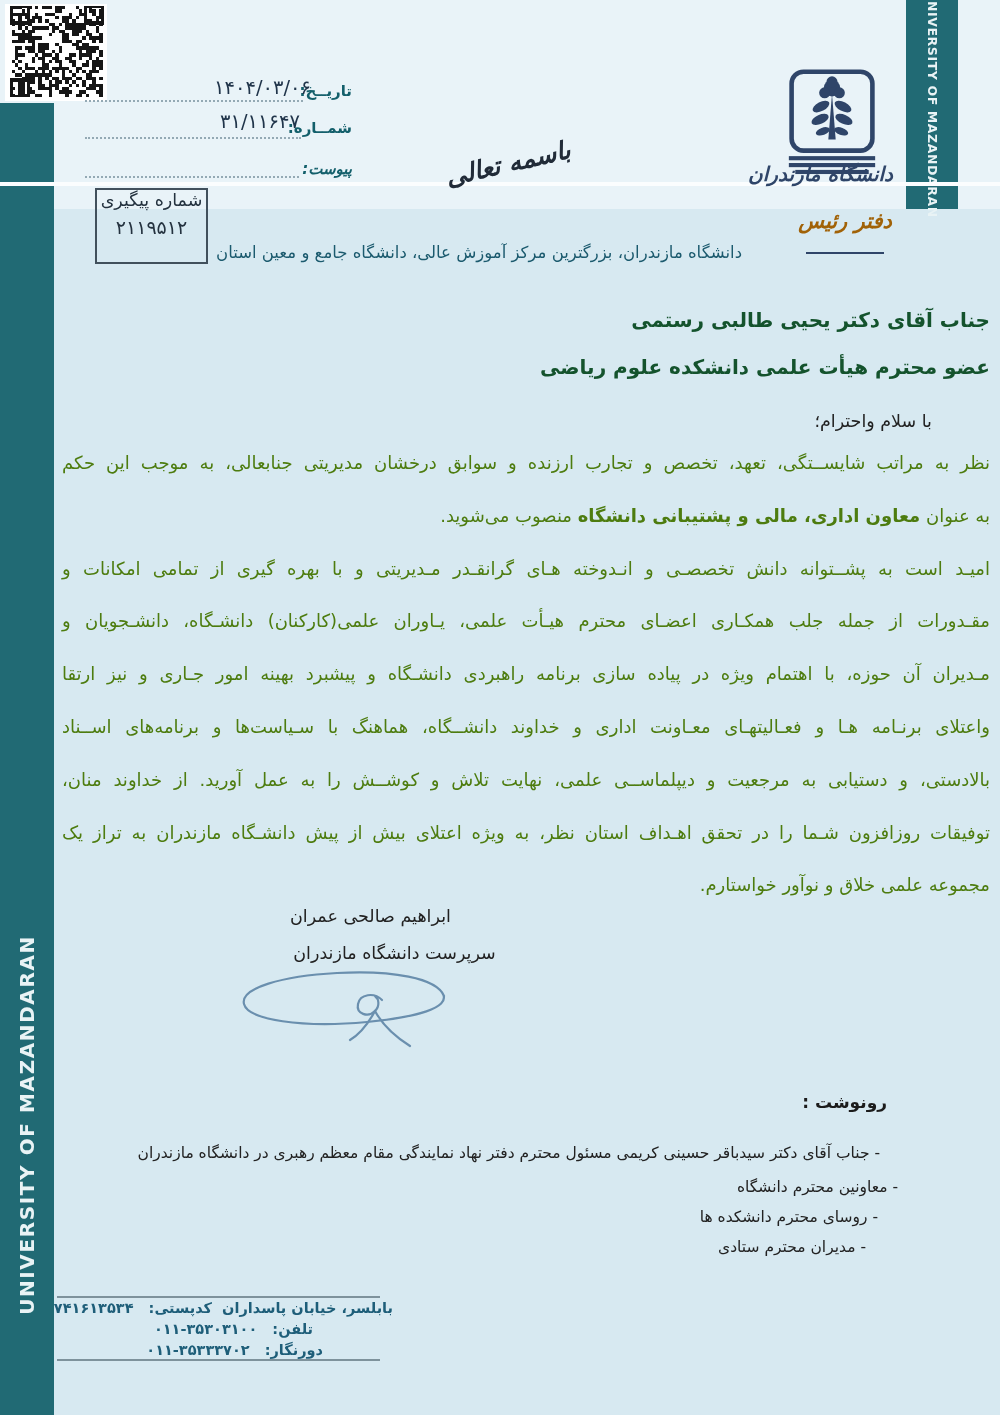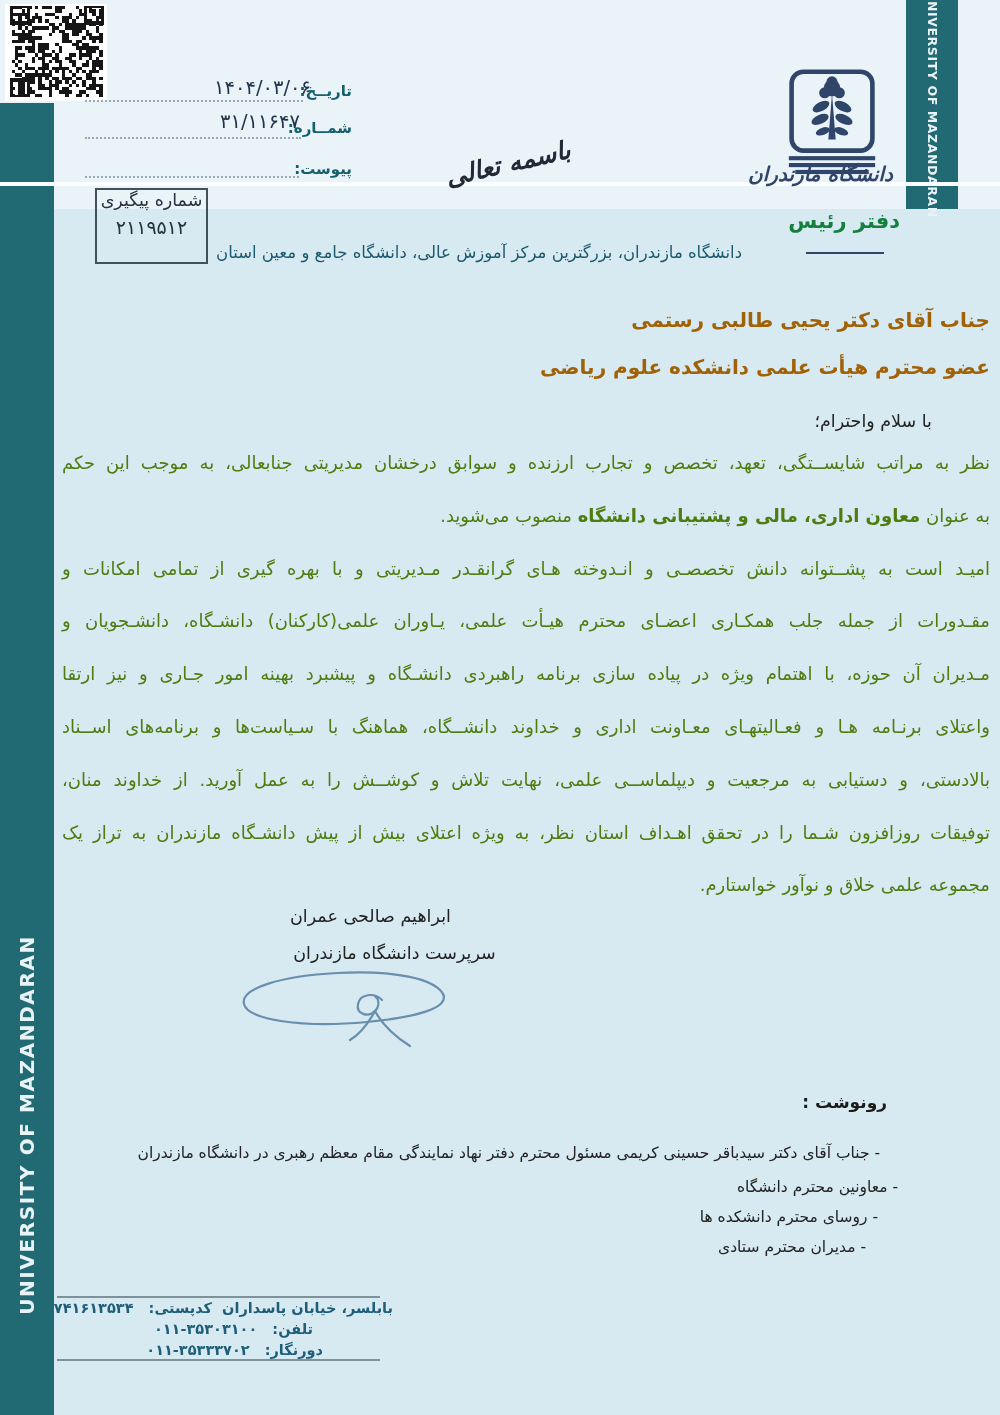--- a/index.html
+++ b/index.html
@@ -27,24 +27,24 @@
     text-align:center;color:#24323f;z-index:8;box-sizing:border-box;
   }
   .track-box .t1{font-size:17.5px;}
   .track-box .t2{font-size:19px;letter-spacing:2px;margin-top:6px;direction:ltr;}
   .besmele{
     left:438px;top:149px;width:140px;text-align:center;z-index:8;
     transform:rotate(-13deg);font-size:25px;font-weight:bold;font-style:italic;color:#212b38;
   }
   .logo-wrap{left:786px;top:68px;z-index:7;}
   .logo-name{left:773px;top:162px;width:120px;text-align:center;font-size:20px;font-weight:bold;font-style:italic;color:#2f4569;z-index:8;white-space:nowrap;}
-  .logo-office{left:790px;top:209px;width:110px;text-align:center;font-size:21px;font-weight:bold;color:#15803d;z-index:8;white-space:nowrap;}
+  .logo-office{left:790px;top:209px;width:110px;text-align:center;font-size:21px;font-weight:bold;font-style:italic;color:#a16207;z-index:8;white-space:nowrap;}
   .logo-underline{left:806px;top:252px;width:78px;height:2px;background:#2f4569;z-index:8;}
   .subtitle{right:258px;top:243px;font-size:16.5px;color:#1b5a6e;white-space:nowrap;z-index:3;}
-  .recipient{right:10px;top:297px;font-size:20px;font-weight:bold;color:#a16207;line-height:47px;text-align:right;z-index:3;}
+  .recipient{right:10px;top:297px;font-size:20px;font-weight:bold;color:#14532d;line-height:47px;text-align:right;z-index:3;}
   .greeting{right:68px;top:411px;font-size:17.5px;color:#222;z-index:3;}
   .body-block{right:10px;left:62px;top:437px;font-size:18px;color:#4d7c0f;z-index:3;}
   .body-block .ln{height:52.8px;line-height:52.8px;text-align:justify;text-align-last:justify;white-space:normal;}
   .body-block .ln.end{text-align-last:right;}
   .sig-name{left:290px;top:906px;width:210px;text-align:left;font-size:17.5px;color:#222;z-index:3;}
   .sig-title{left:272px;top:943px;width:245px;text-align:center;font-size:17.5px;color:#222;z-index:3;}
   .sig-draw{left:232px;top:966px;z-index:3;}
   .cc-title{right:113px;top:1092px;font-size:17px;font-weight:bold;color:#1c1c1c;z-index:3;}
   .cc-item{font-size:15.5px;color:#222;white-space:nowrap;z-index:3;}
   .f-rule{left:57px;width:323px;height:2px;background:#7e929c;z-index:3;}
@@ -428,21 +428,21 @@
       </svg></div>
 
   <div class="abs fld-label" style="right:648px;top:82px;">تاریــخ:</div>
   <div class="abs fld-value" style="left:205px;top:76px;width:115px;">۱۴۰۴/۰۳/۰۶</div>
   <div class="abs dots" style="left:85px;top:99px;width:218px;"></div>
 
   <div class="abs fld-label" style="right:648px;top:119px;">شمــاره:</div>
   <div class="abs fld-value" style="left:205px;top:110px;width:110px;">۳۱/۱۱۶۴۷</div>
   <div class="abs dots" style="left:85px;top:136px;width:216px;"></div>
 
-  <div class="abs fld-label" style="right:648px;top:160px;">پیوست:</div>
+  <div class="abs fld-label" style="right:648px;top:160px;font-style:italic;">پیوست:</div>
   <div class="abs dots" style="left:85px;top:175px;width:214px;"></div>
 
   <div class="abs track-box">
     <div class="t1">شماره پیگیری</div>
     <div class="t2">۲۱۱۹۵۱۲</div>
   </div>
 
   <div class="abs besmele">باسمه تعالی</div>
 
   <div class="abs logo-wrap">

